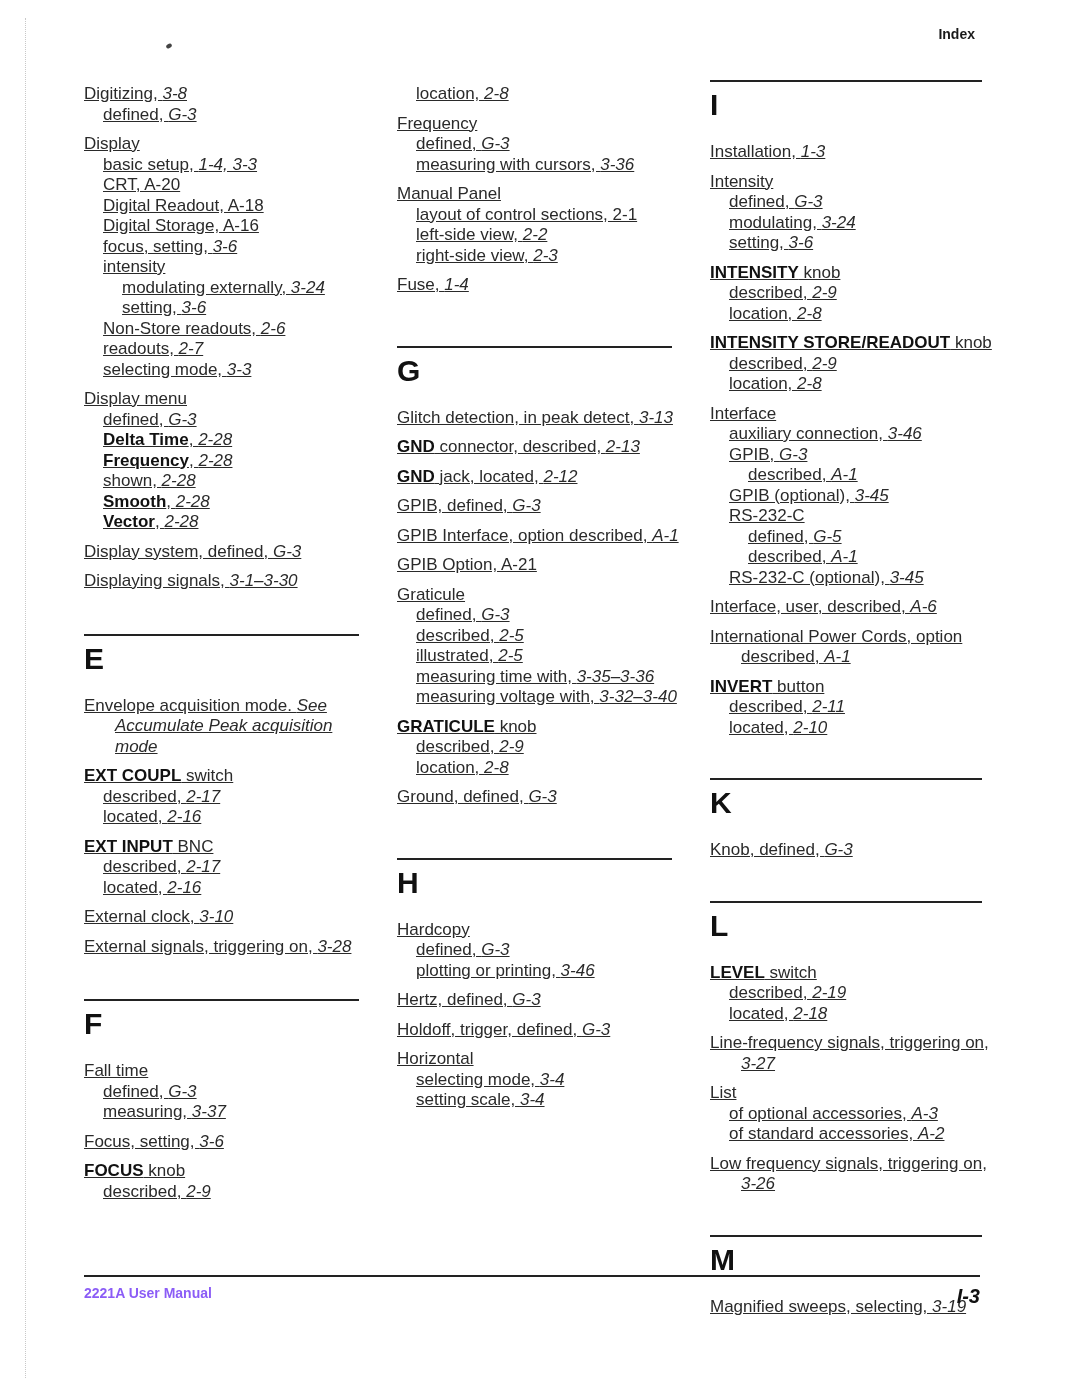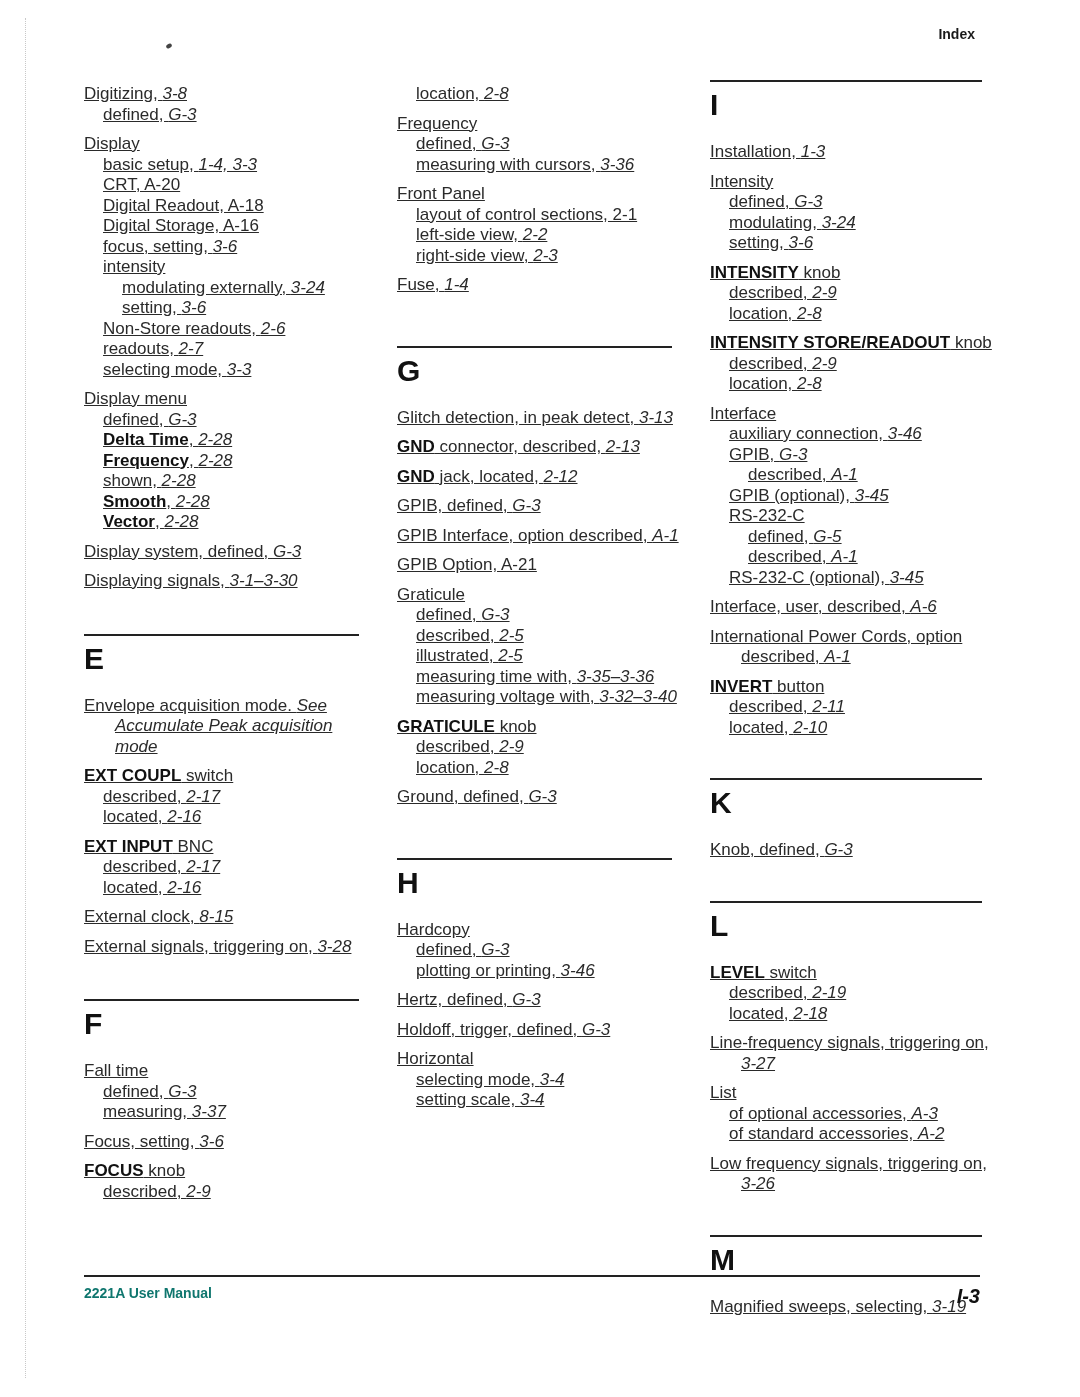--- a/index.html
+++ b/index.html
@@ -31,21 +31,21 @@
     .b { font-weight: bold; color: #111; }
 
     .section { margin-top: 0; }
     .rule { border-top: 2px solid #222; margin: 0 0 6px 0; }
     .letter { font-size: 30px; font-weight: bold; color: #111; line-height: 34px;
       margin-bottom: 20px; font-family: "Liberation Sans", sans-serif; }
 
     .footer-rule { position: absolute; left: 84px; width: 896px; top: 1275px;
       border-top: 2px solid #222; }
     .footer-left { position: absolute; left: 84px; top: 1285px; font-size: 14px;
-      font-weight: bold; color: #0f766e; }
+      font-weight: bold; color: #8b5cf6; }
     .footer-right { position: absolute; right: 100px; top: 1285px; font-size: 20px;
       font-style: italic; font-weight: bold; color: #111; }
   </style>
 </head>
 <body>
 
 <div class="scan-edge"></div>
 <div class="speck"></div>
 <div class="running-head">Index</div>
 
@@ -97,21 +97,21 @@
         <div class="line"><span class="b">EXT COUPL</span><span> switch</span></div>
         <div class="line l1"><span>described, </span><span class="pg">2-17</span></div>
         <div class="line l1"><span>located, </span><span class="pg">2-16</span></div>
       </div>
       <div class="entry">
         <div class="line"><span class="b">EXT INPUT</span><span> BNC</span></div>
         <div class="line l1"><span>described, </span><span class="pg">2-17</span></div>
         <div class="line l1"><span>located, </span><span class="pg">2-16</span></div>
       </div>
       <div class="entry">
-        <div class="line"><span>External clock, </span><span class="pg">8-15</span></div>
+        <div class="line"><span>External clock, </span><span class="pg">3-10</span></div>
       </div>
       <div class="entry">
         <div class="line"><span>External signals, triggering  on, </span><span class="pg">3-28</span></div>
       </div>
     </div>
     <div class="section" style="margin-top: 42px;">
       <div class="rule"></div>
       <div class="letter">F</div>
       <div class="entry">
         <div class="line"><span>Fall time</span></div>
@@ -131,21 +131,21 @@
     <div class="section">
       <div class="entry">
         <div class="line l1"><span>location, </span><span class="pg">2-8</span></div>
       </div>
       <div class="entry">
         <div class="line"><span>Frequency</span></div>
         <div class="line l1"><span>defined, </span><span class="pg">G-3</span></div>
         <div class="line l1"><span>measuring with cursors, </span><span class="pg">3-36</span></div>
       </div>
       <div class="entry">
-        <div class="line"><span>Front Panel</span></div>
+        <div class="line"><span>Manual Panel</span></div>
         <div class="line l1"><span>layout of control sections, 2-1</span></div>
         <div class="line l1"><span>left-side view, </span><span class="pg">2-2</span></div>
         <div class="line l1"><span>right-side view, </span><span class="pg">2-3</span></div>
       </div>
       <div class="entry">
         <div class="line"><span>Fuse, </span><span class="pg">1-4</span></div>
       </div>
     </div>
     <div class="section" style="margin-top: 50px;">
       <div class="rule"></div>

